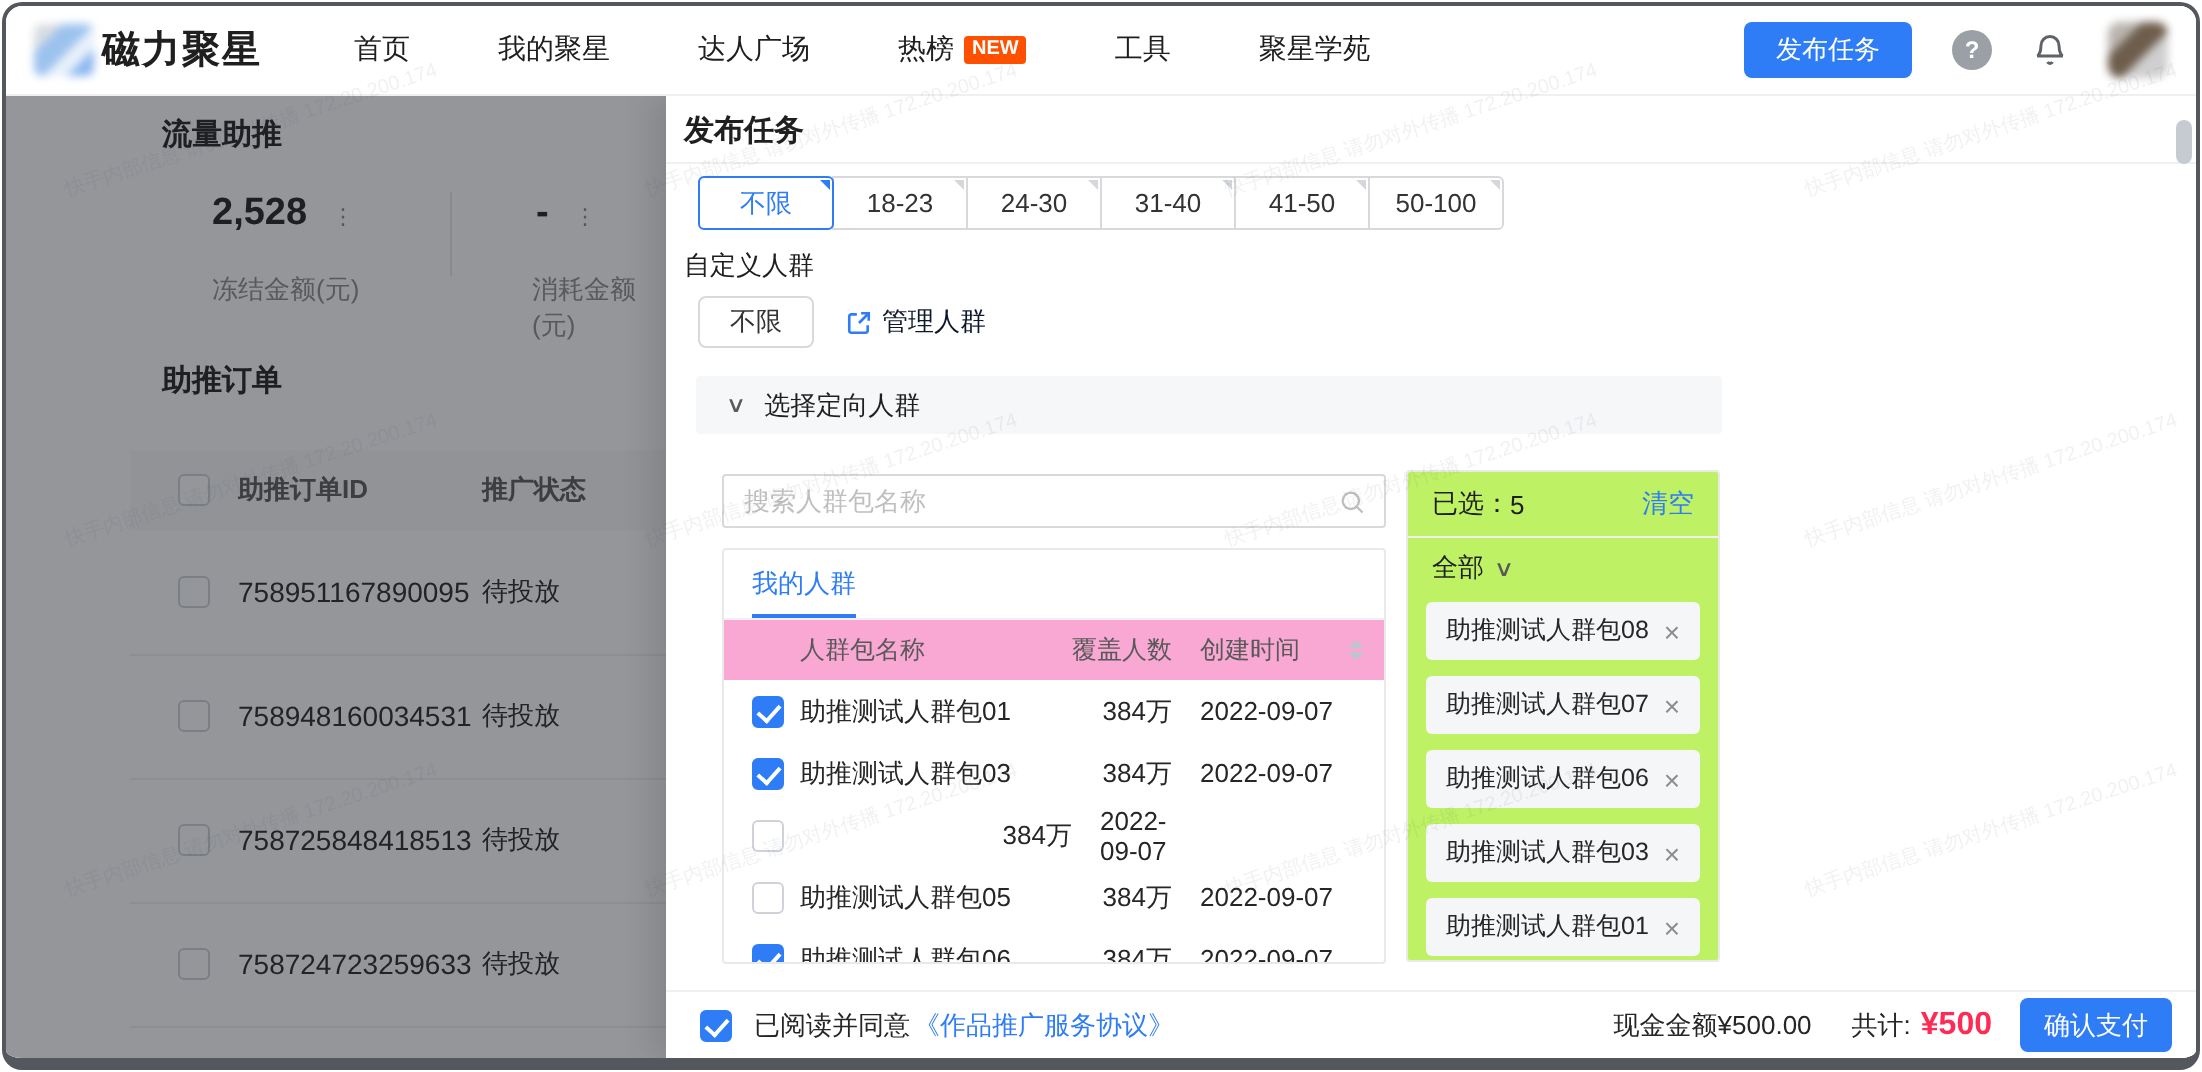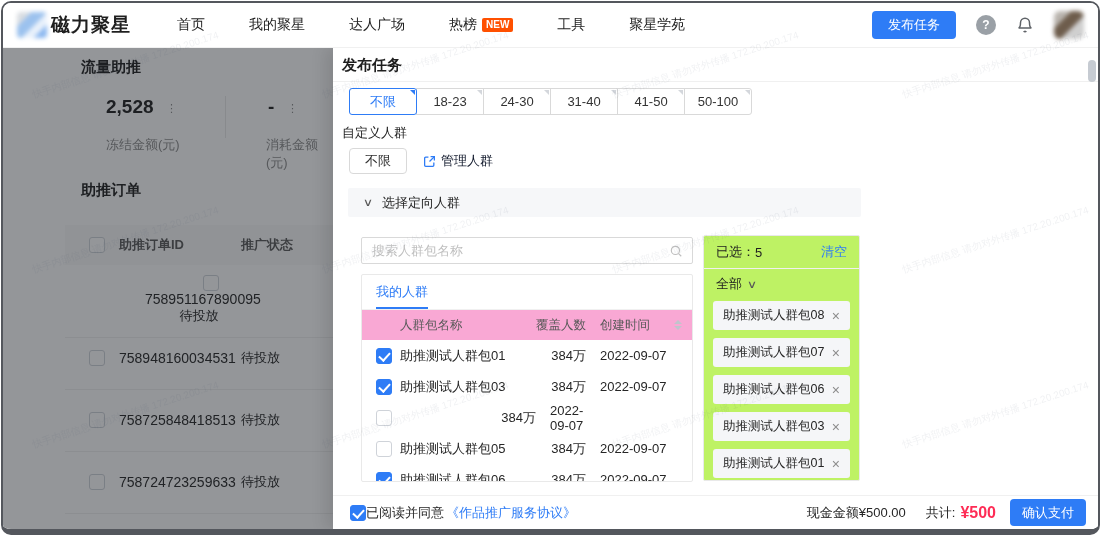--- a/index.html
+++ b/index.html
@@ -83,21 +83,21 @@
   .sel-panel{position:absolute;left:370px;top:187px;width:157px;height:246px;border:1px solid #e9e9e9;border-radius:2px;box-sizing:border-box;background:#bef264;}
   .sel-head{height:33px;border-bottom:1px solid #f0f0f0;display:flex;align-items:center;padding:0 12px;font-size:13px;color:#1f1f1f;box-sizing:border-box;}
   .clear-link{margin-left:auto;color:#2e7cf6;cursor:pointer;}
   .sel-filter{height:30px;display:flex;align-items:center;gap:6px;padding:0 12px;font-size:13px;color:#1f1f1f;cursor:pointer;}
   .chips{padding:2px 9px;display:flex;flex-direction:column;gap:8px;}
   .chip{height:29px;background:#f5f6f8;border-radius:3px;display:flex;align-items:center;padding:0 10px;font-size:12.5px;color:#262626;}
   .chip-x{margin-left:auto;color:#8c8c8c;font-size:14px;cursor:pointer;line-height:1;}
   .drawer-scroll{position:absolute;right:2px;top:12px;width:8px;height:22px;border-radius:4px;background:#c6cbd2;}
   
   .dfooter{position:absolute;left:0;right:0;bottom:0;height:34px;background:#fff;border-top:1px solid #f0f0f0;display:flex;align-items:center;padding:0 12px 0 17px;box-sizing:border-box;z-index:5;}
-  .agree-text{font-size:13px;color:#262626;margin-left:0;}
+  .agree-text{font-size:13px;color:#262626;margin-left:11px;}
   .agree-link{font-size:13px;color:#2e7cf6;cursor:pointer;margin-left:2px;}
   .cash{margin-left:auto;font-size:13px;color:#262626;}
   .total-lbl{font-size:13px;color:#262626;margin-left:20px;}
   .total-val{font-size:16px;font-weight:bold;color:#fe2c55;margin-left:5px;}
   .pay-btn{margin-left:14px;width:76px;height:27px;background:#2e7cf6;border:none;border-radius:4px;color:#fff;font-size:13px;cursor:pointer;font-family:inherit;}
   
   .wm{position:absolute;inset:0;z-index:40;pointer-events:none;overflow:hidden;}
   .wm span{position:absolute;transform:rotate(-18deg);font-size:10px;color:rgba(70,82,100,0.08);white-space:nowrap;}
 </style>
 </head>
@@ -149,21 +149,21 @@
     <div class="vdiv" style="left:222px;top:48px;height:42px;"></div>
     <div class="stat-lbl" style="left:103px;top:88px;">冻结金额(元)</div>
     <div class="stat-lbl" style="left:263px;top:88px;">消耗金额(元)</div>
     <div class="sec-title" style="left:78px;top:133px;">助推订单</div>
 
     <div class="otable-head" style="top:177px;">
       <span class="cb"></span>
       <span class="ocol1">助推订单ID</span>
       <span class="ocol2">推广状态</span>
     </div>
-    <div class="orow" style="top:227px;flex-direction:column;">
+    <div class="orow" style="top:217px;">
       <span class="cb"></span>
       <span class="oid">758951167890095</span>
       <span class="ostat">待投放</span>
     </div>
     <div class="orow" style="top:279px;">
       <span class="cb"></span>
       <span class="oid">758948160034531</span>
       <span class="ostat">待投放</span>
     </div>
     <div class="orow" style="top:341px;">

